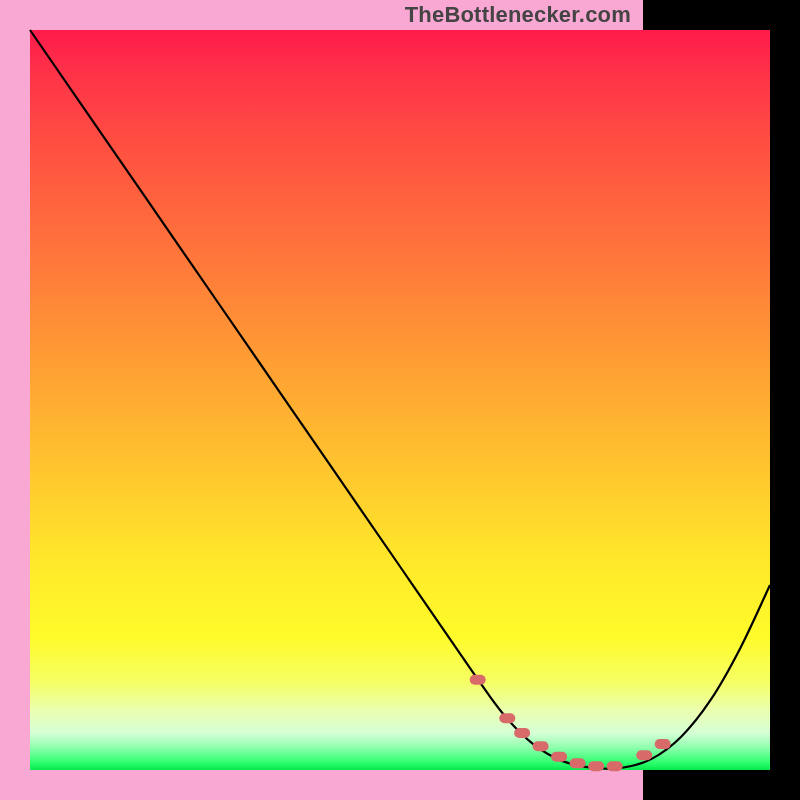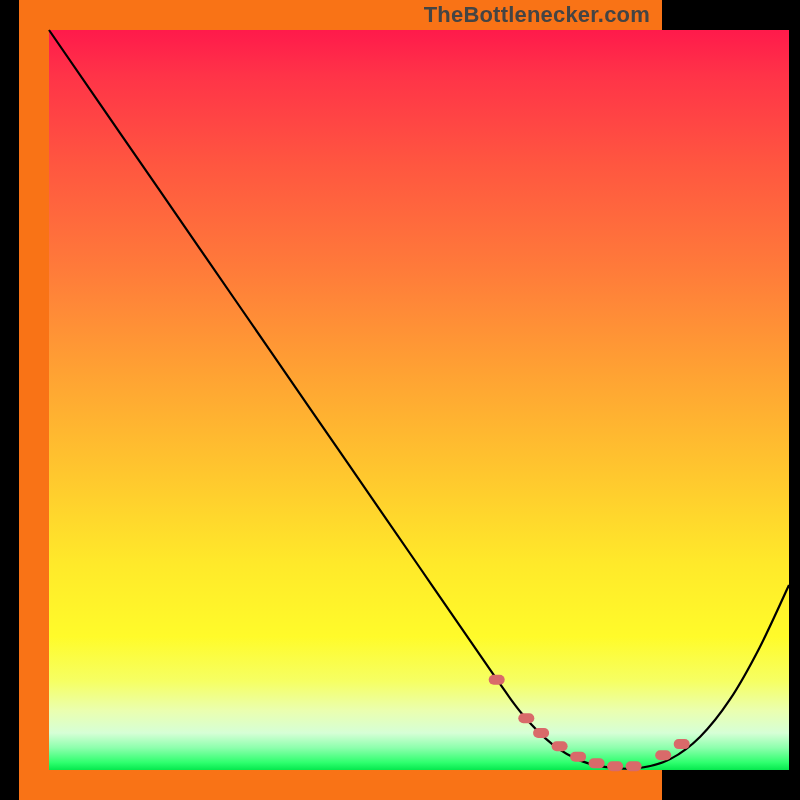--- a/index.html
+++ b/index.html
@@ -8,22 +8,21 @@
     width: 800px;
     height: 800px;
     background: #000;
     font-family: Arial, Helvetica, sans-serif;
     overflow: hidden;
   }
   .frame {
     position: relative;
     width: 643px;
     height: 800px;
-    background: #f97316;
-    margin-left: 19px;
+    background: #f9a8d4;
   }
   .attribution {
     position: absolute;
     top: 2px;
     right: 12px;
     color: #444;
     font-size: 22px;
     font-weight: 600;
     letter-spacing: 0.2px;
     user-select: none;

